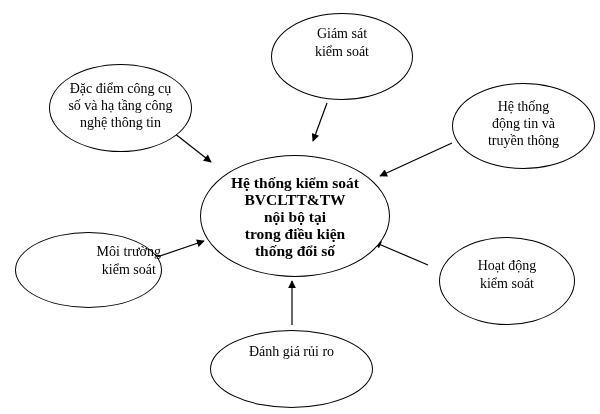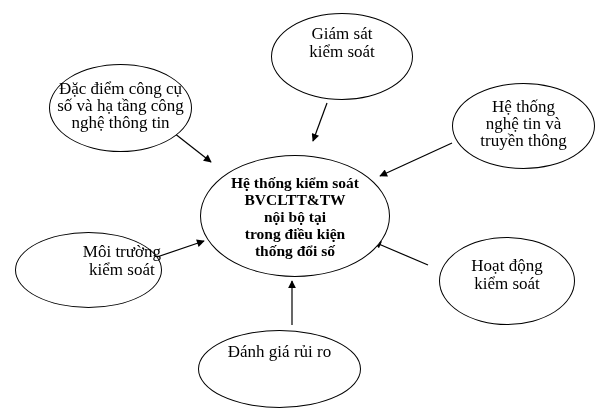--- a/index.html
+++ b/index.html
@@ -28,38 +28,38 @@
     border: 1px solid #000000;
     border-radius: 50%;
     background: #ffffff;
     display: flex;
     align-items: center;
     justify-content: center;
     text-align: center;
     box-sizing: border-box;
   }
   .node .txt {
-    font-size: 17px;
+    font-size: 14px;
     line-height: 18px;
     white-space: nowrap;
   }
   .node.three .txt { line-height: 17px; }
   .node.center-node .txt {
     font-weight: bold;
     font-size: 15.5px;
     line-height: 17px;
   }
   
   .n-central    { left: 200px; top: 155px; width: 190px; height: 122px; justify-content: center; }
   .n-monitoring { left: 271px; top: 13px;  width: 142px; height: 87px; padding-bottom: 28px; }
   .n-tools      { left: 49px;  top: 64px;  width: 143px; height: 88px; padding-bottom: 6px; }
   .n-infocomm   { left: 452px; top: 83px;  width: 143px; height: 86px; padding-bottom: 6px; }
   .n-environ    { left: 15px;  top: 232px; width: 147px; height: 76px; padding-bottom: 18px; justify-content: flex-end; }
   .n-activities { left: 439px; top: 237px; width: 136px; height: 88px; padding-bottom: 12px; }
-  .n-risk       { left: 198px; top: 330px; width: 163px; height: 78px; padding-bottom: 34px; }
+  .n-risk       { left: 210px; top: 330px; width: 163px; height: 78px; padding-bottom: 34px; }
 </style>
 </head>
 <body>
 
 <div class="canvas">
 
   <svg class="arrow-layer" viewBox="0 0 600 414" xmlns="http://www.w3.org/2000/svg">
     <defs>
       <marker id="ah" viewBox="0 0 10 10" refX="9" refY="5" markerWidth="8" markerHeight="6.5" orient="auto">
         <path d="M0,0 L10,5 L0,10 z" fill="#000000"></path>
@@ -94,21 +94,21 @@
     <div class="txt">
       <div>Đặc điểm công cụ</div>
       <div>số và hạ tầng công</div>
       <div>nghệ thông tin</div>
     </div>
   </div>
 
   <div class="node three n-infocomm">
     <div class="txt">
       <div>Hệ thống</div>
-      <div>nghệ tin và</div>
+      <div>động tin và</div>
       <div>truyền thông</div>
     </div>
   </div>
 
   <div class="node n-environ">
     <div class="txt">
       <div>Môi trường</div>
       <div>kiểm soát</div>
     </div>
   </div>

